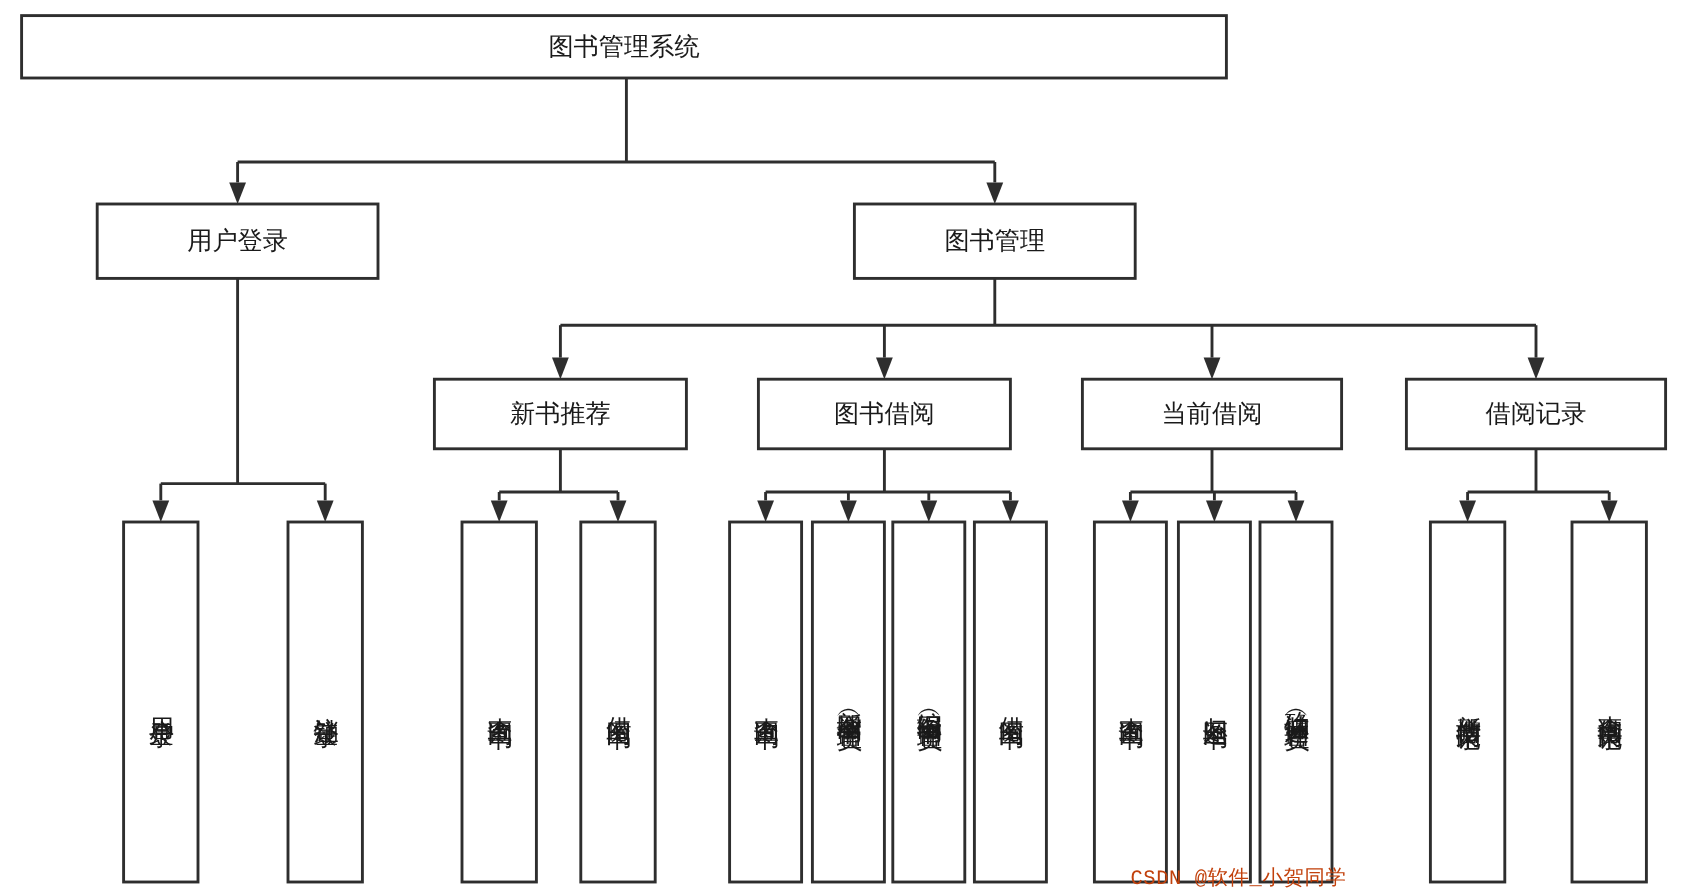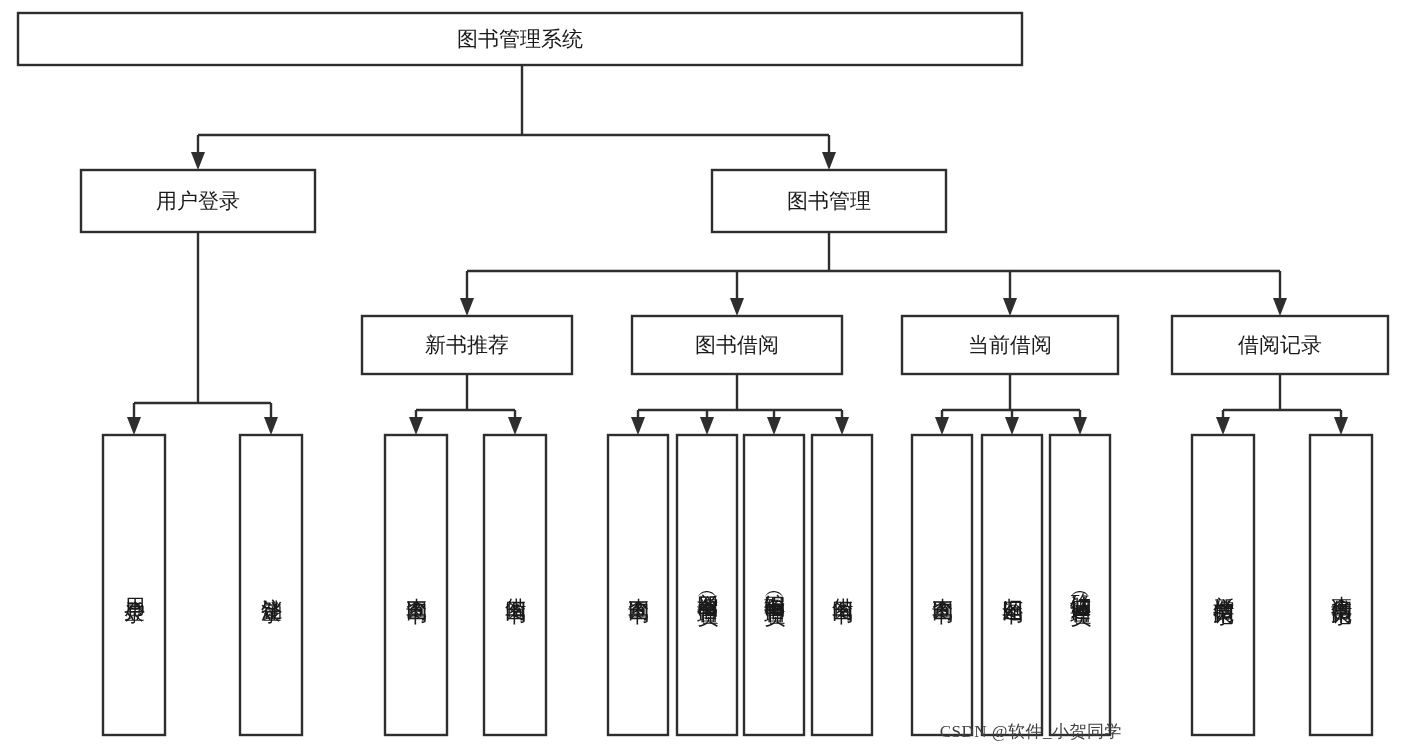--- a/index.html
+++ b/index.html
@@ -71,23 +71,23 @@
     font-size: 21px;
     line-height: 1.12;
     letter-spacing: 2px;
     color: #1a1a1a;
     white-space: nowrap;
   }
   .watermark {
     position: absolute;
     right: 8px;
     bottom: 4px;
-    font-family: Liberation Serif, serif;
+    font-family: Liberation Mono, monospace;
     font-size: 17px;
-    color: #404040;
+    color: #c2410c;
     white-space: nowrap;
     letter-spacing: 0.5px;
   }
 </style>
 </head>
 <body>
 
 <div id="diagram-root">
 
   <svg class="diagram-canvas" viewBox="0 0 1405 747">

